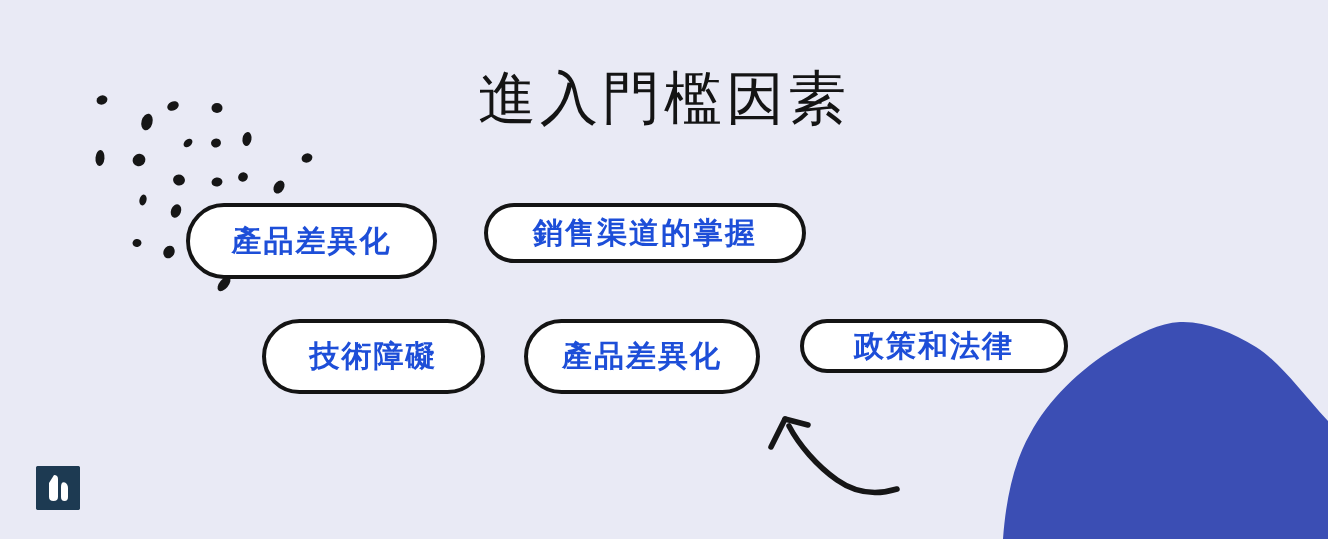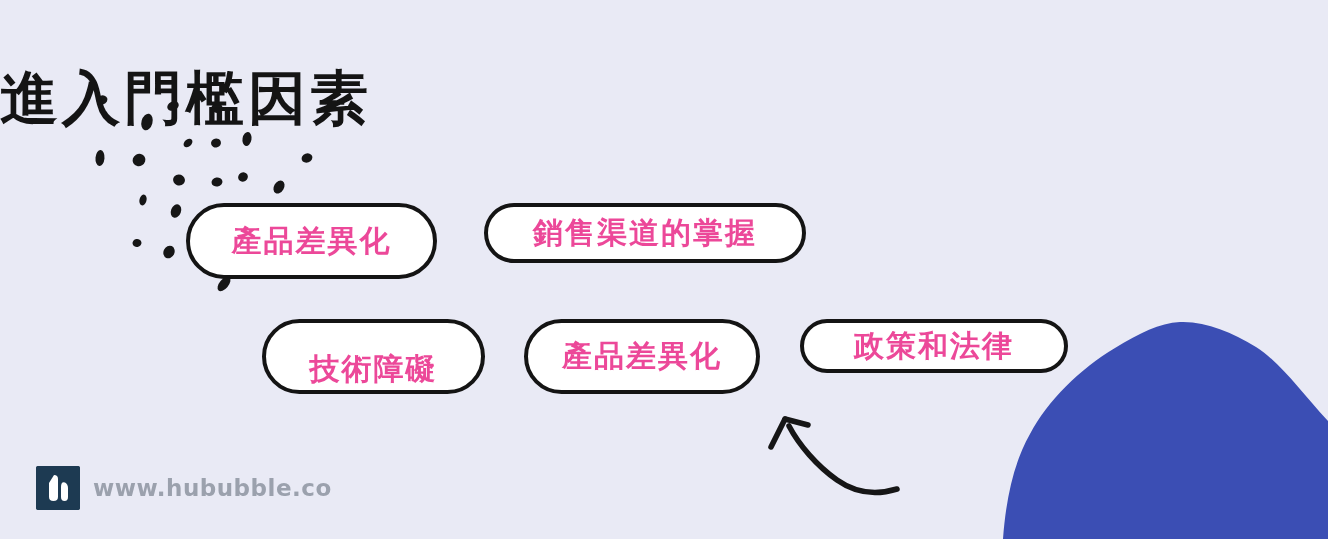--- a/index.html
+++ b/index.html
@@ -20,46 +20,46 @@
     left: 0;
     top: 0;
     pointer-events: none;
   }
   .page-title {
     position: absolute;
     left: 0;
     top: 60px;
     width: 100%;
     margin: 0;
-    text-align: left;
+    text-align: center;
     font-size: 58px;
     line-height: 76px;
-    font-weight: 700;
+    font-weight: 400;
     letter-spacing: 4px;
     color: #141414;
   }
   .pill {
     position: absolute;
     box-sizing: border-box;
     background: #ffffff;
     border: 4.5px solid #141414;
     border-radius: 40px;
     display: flex;
     align-items: center;
     justify-content: center;
     font-size: 30px;
     font-weight: 600;
     letter-spacing: 2px;
-    color: #ec4899;
+    color: #1d4ed8;
     white-space: nowrap;
   }
   .p1 { left: 186px; top: 203px; width: 251px; height: 76px; }
   .p2 { left: 484px; top: 203px; width: 322px; height: 60px; }
   .p3 { left: 857px; top: 203px; width: 286px; height: 76px; }
-  .p4 { left: 262px; top: 319px; width: 223px; height: 75px; align-items: flex-end; }
+  .p4 { left: 262px; top: 319px; width: 223px; height: 75px; }
   .p5 { left: 524px; top: 319px; width: 236px; height: 75px; }
   .p6 { left: 800px; top: 319px; width: 268px; height: 54px; }
   .footer {
     position: absolute;
     left: 36px;
     top: 466px;
     display: flex;
     align-items: center;
     gap: 13px;
   }
@@ -141,16 +141,15 @@
       <path d="M 785 419 L 808 425"></path>
     </g>
   </svg>
 
   <div class="footer">
     <svg class="logo-box" viewBox="0 0 44 44">
       <rect x="0" y="0" width="44" height="44" rx="2" fill="#1d3a52"></rect>
       <path fill="#ffffff" d="M13 17 L18 9 Q22 9 22 13 L22 31 Q22 35 17.5 35 Q13 35 13 31 Z"></path>
       <path fill="#ffffff" d="M25 21 Q25 15 29 16.5 Q32 18 32 22 L32 31 Q32 35 28.5 35 Q25 35 25 31 Z"></path>
     </svg>
-    <span class="site-url">www.hububble.co</span>
   </div>
 
 </div>
 
 </body></html>

